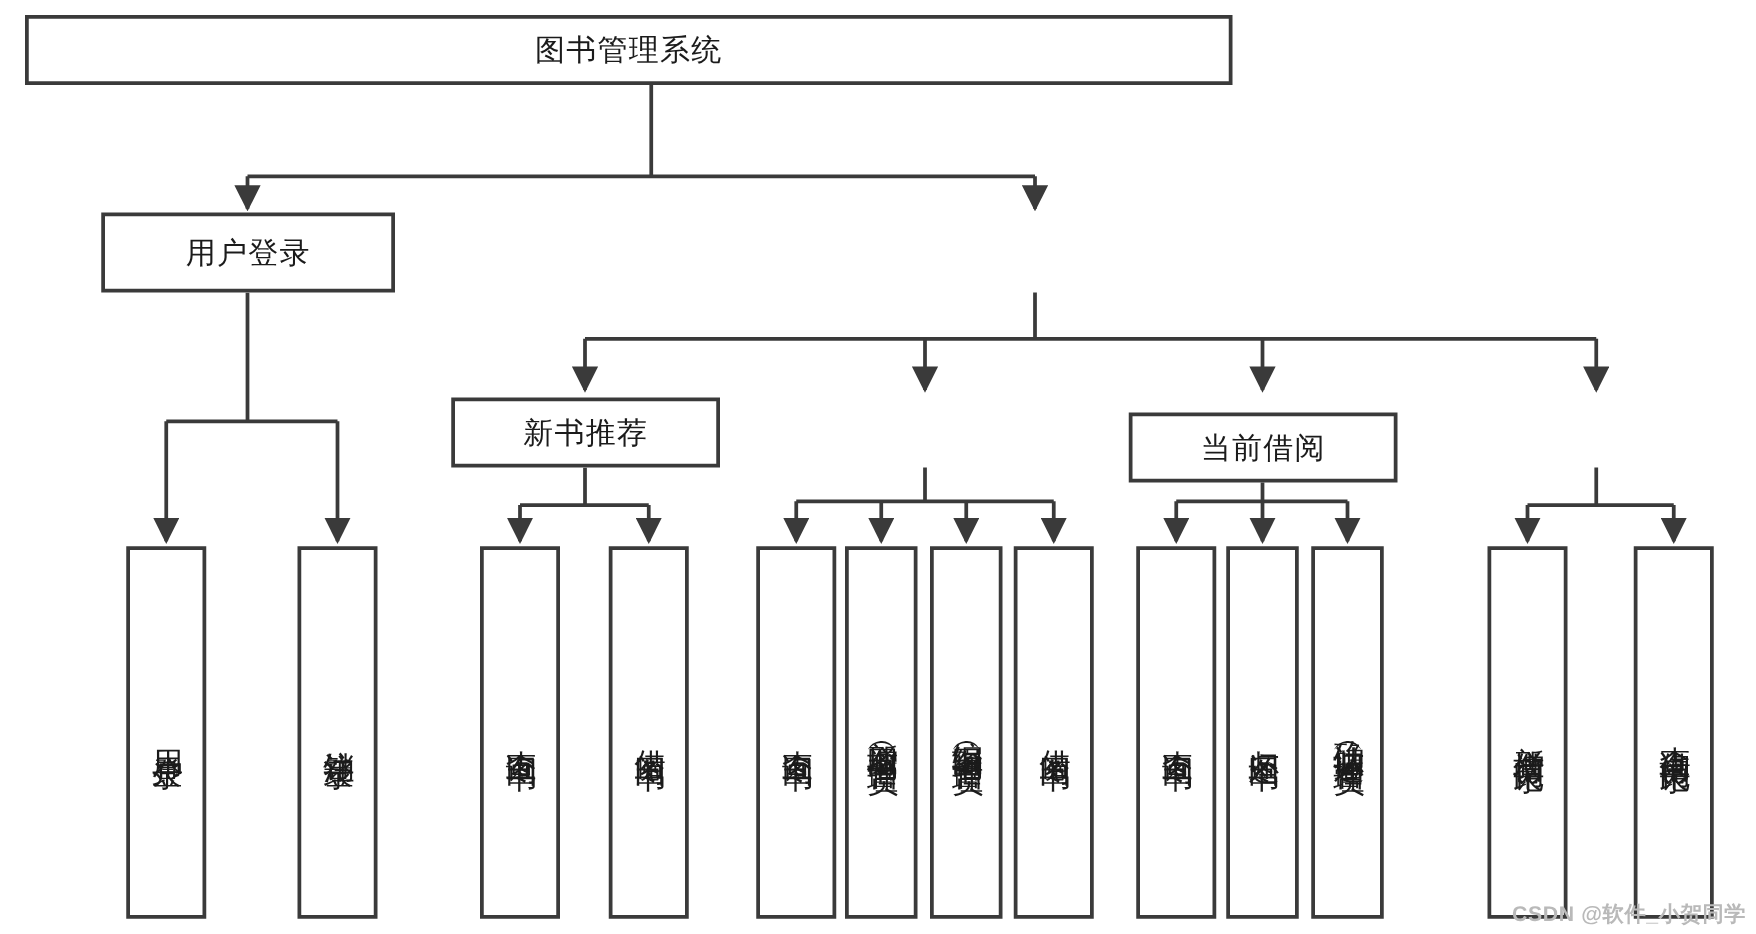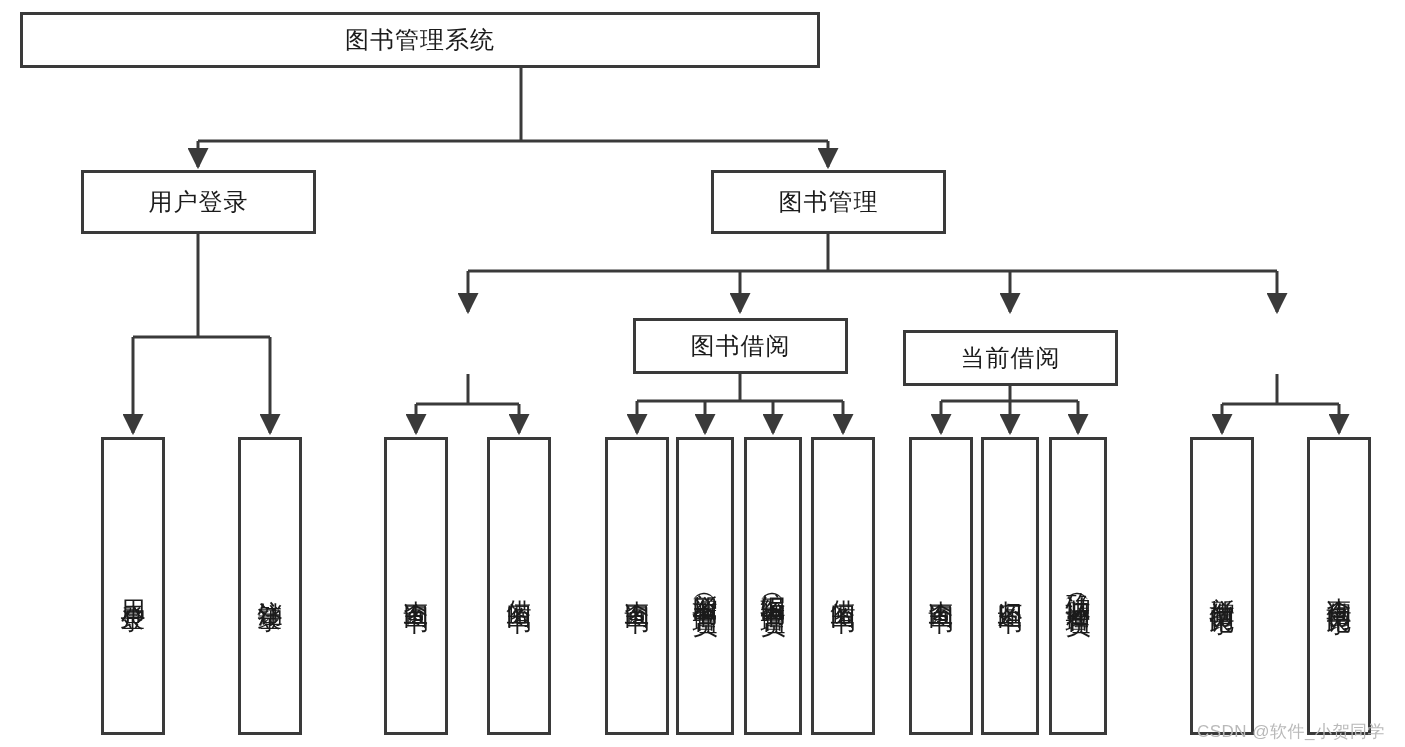--- a/index.html
+++ b/index.html
@@ -50,26 +50,27 @@
   .node.vert .nlabel {
     writing-mode: vertical-rl;
     text-orientation: upright;
     white-space: nowrap;
   }
   .nlabel {
     white-space: nowrap;
   }
   .watermark {
     position: absolute;
-    right: 20px;
+    right: 8px;
     bottom: 4px;
     font-size: 17px;
     color: #b9b9b9;
     letter-spacing: 0.5px;
     white-space: nowrap;
+    font-weight: bold;
   }
 </style>
 </head>
 <body>
 
 <div id="canvas">
 
   <svg class="wires" viewBox="0 0 1405 747" xmlns="http://www.w3.org/2000/svg">
     <defs>
       <marker id="arrow" viewBox="0 0 10 10" refX="9" refY="5" markerWidth="7" markerHeight="7" orient="auto-start-reverse">
@@ -113,33 +114,30 @@
       <path d="M 1010 401 L 1010 433" marker-end="url(#arrow)"></path>
       <path d="M 1078 401 L 1078 433" marker-end="url(#arrow)"></path>
 
       <path d="M 1277 374 L 1277 404"></path>
       <path d="M 1222 404 L 1339 404"></path>
       <path d="M 1222 404 L 1222 433" marker-end="url(#arrow)"></path>
       <path d="M 1339 404 L 1339 433" marker-end="url(#arrow)"></path>
     </g>
   </svg>
 
-  <div class="node horiz" style="left:20px; top:12px; width:800px; height:56px;">
+  <div class="node horiz" style="left:20px; top:12px; width:966px; height:56px;">
     <span class="nlabel">图书管理系统</span>
   </div>
 
   <div class="node horiz" style="left:81px; top:170px; width:235px; height:64px;">
     <span class="nlabel">用户登录</span>
   </div>
-  <div class="node horiz" style="left:711px; top:170px; width:235px; height:64px;">
-    <span class="nlabel">图书管理</span>
-  </div>
 
-  <div class="node horiz" style="left:633px; top:318px; width:215px; height:56px;">
-    <span class="nlabel">图书借阅</span>
+  <div class="node horiz" style="left:361px; top:318px; width:215px; height:56px;">
+    <span class="nlabel">新书推荐</span>
   </div>
   <div class="node horiz" style="left:903px; top:318px; width:215px; height:56px;margin-top:12px;">
     <span class="nlabel">当前借阅</span>
   </div>
 
   <div class="node vert" style="left:101px; top:437px; width:64px; height:298px;">
     <span class="nlabel">用户登录</span>
   </div>
   <div class="node vert" style="left:238px; top:437px; width:64px; height:298px;">
     <span class="nlabel">注销登录</span>

